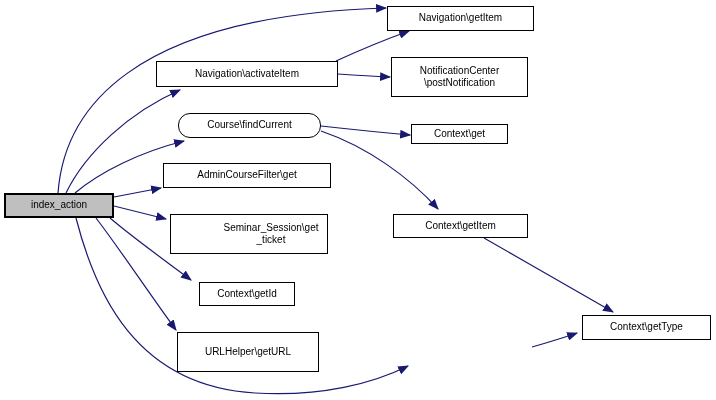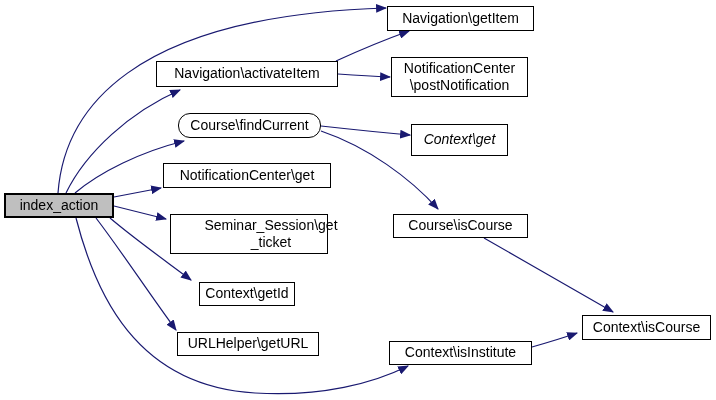--- a/index.html
+++ b/index.html
@@ -20,21 +20,21 @@
     fill: none;
     stroke: var(--edge-color, #191970);
     stroke-width: 1.2;
   }
   .node {
     position: absolute;
     box-sizing: border-box;
     background: var(--node-fill, #ffffff);
     border: 1px solid var(--node-border, #000000);
     color: var(--text-color, #000000);
-    font-size: 14px;
+    font-size: 10px;
     line-height: 1.25;
     display: flex;
     align-items: center;
     justify-content: center;
     text-align: center;
     white-space: pre-line;
     cursor: pointer;
   }
   .node.root {
     background: var(--root-fill, #bfbfbf);
@@ -67,22 +67,21 @@
       <path d="M 484,238 C 527,263 570,287 613,312" class="edge" marker-end="url(#arrow)"></path>
       <path d="M 532,347 C 546,343 560,339 577,333" class="edge" marker-end="url(#arrow)"></path>
     </svg>
 
 <div class="node root" style="left: 4px; top: 193px; width: 110px; height: 25px;">index_action</div>
     <div class="node" style="left: 387px; top: 6px; width: 147px; height: 25px;">Navigation\getItem</div>
     <div class="node" style="left: 391px; top: 57px; width: 137px; height: 40px;">NotificationCenter
 \postNotification</div>
     <div class="node" style="left: 156px; top: 61px; width: 182px; height: 26px;">Navigation\activateItem</div>
     <div class="node" style="left: 178px; top: 113px; width: 143px; height: 25px; border-radius: 12px;">Course\findCurrent</div>
-    <div class="node" style="left: 411px; top: 124px; width: 97px; height: 32px; font-style: italic;">Context\get</div>
-    <div class="node" style="left: 163px; top: 163px; width: 168px; height: 25px;">NotificationCenter\get</div>
-    <div class="node" style="left: 393px; top: 214px; width: 135px; height: 24px;">Course\isCourse</div>
+    <div class="node" style="left: 411px; top: 124px; width: 97px; height: 20px;">Context\get</div>
+    <div class="node" style="left: 163px; top: 163px; width: 168px; height: 25px;">AdminCourseFilter\get</div>
+    <div class="node" style="left: 393px; top: 214px; width: 135px; height: 24px;">Context\getItem</div>
     <div class="node" style="left: 170px; top: 214px; width: 158px; height: 40px; padding-left: 44px;">Seminar_Session\get
 _ticket</div>
     <div class="node" style="left: 199px; top: 282px; width: 96px; height: 24px;">Context\getId</div>
-    <div class="node" style="left: 177px; top: 332px; width: 142px; height: 24px;">URLHelper\getURL</div>
-    <div class="node" style="left: 389px; top: 341px; width: 143px; height: 24px;">Context\isInstitute</div>
-    <div class="node" style="left: 582px; top: 315px; width: 129px; height: 25px;">Context\isCourse</div>
+    <div class="node" style="left: 177px; top: 332px; width: 142px; height: 40px;">URLHelper\getURL</div>
+    <div class="node" style="left: 582px; top: 315px; width: 129px; height: 25px;">Context\getType</div>
   </div>
 
 </body></html>

